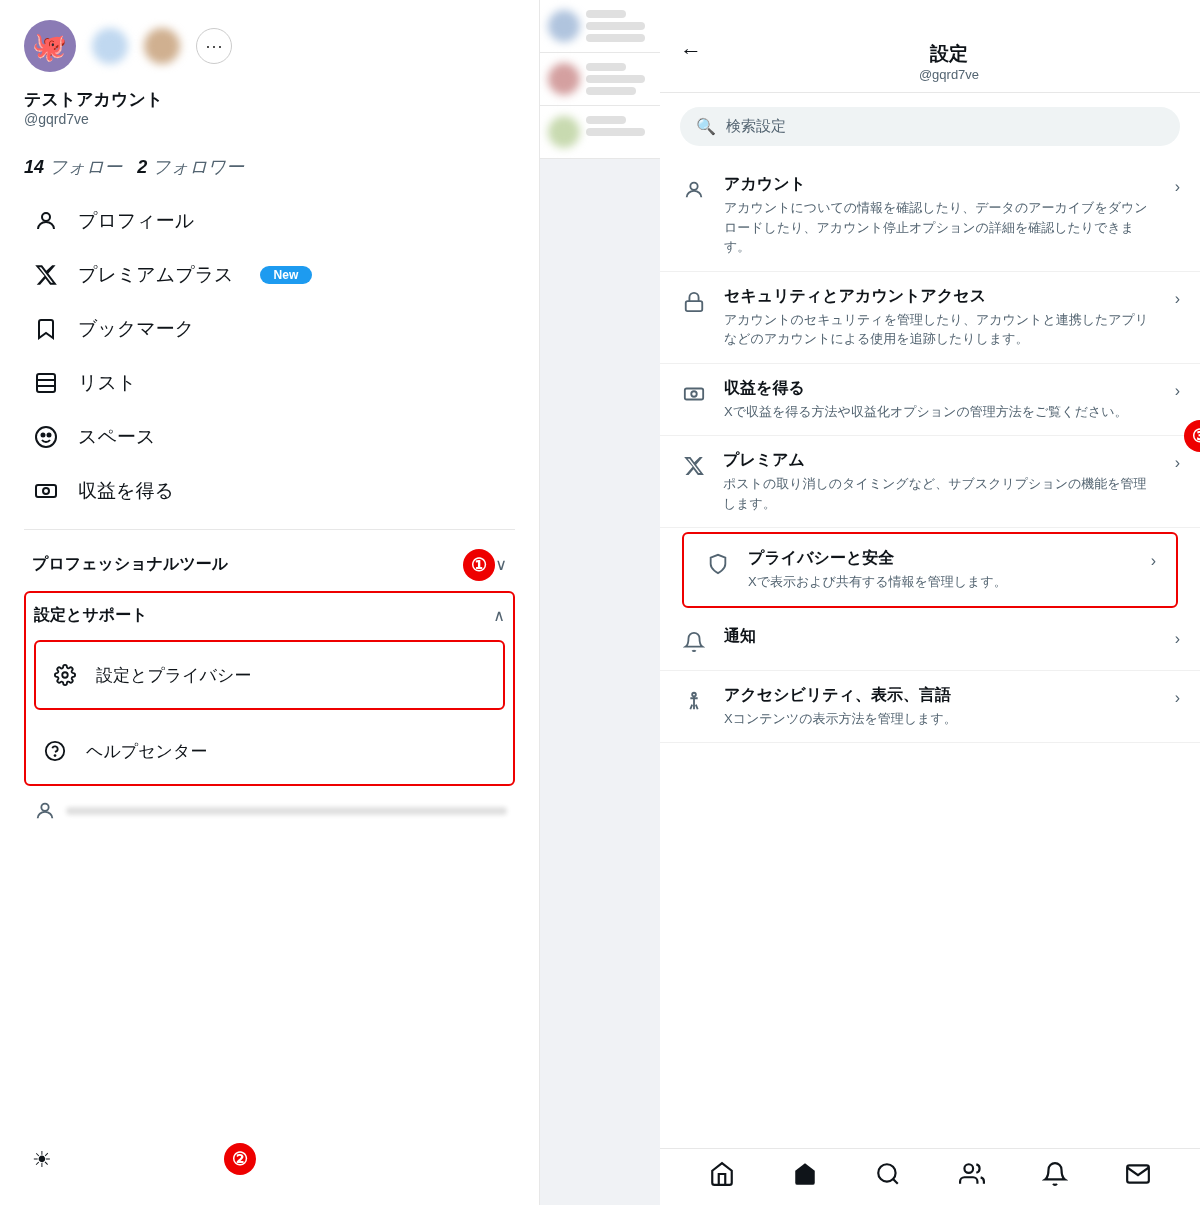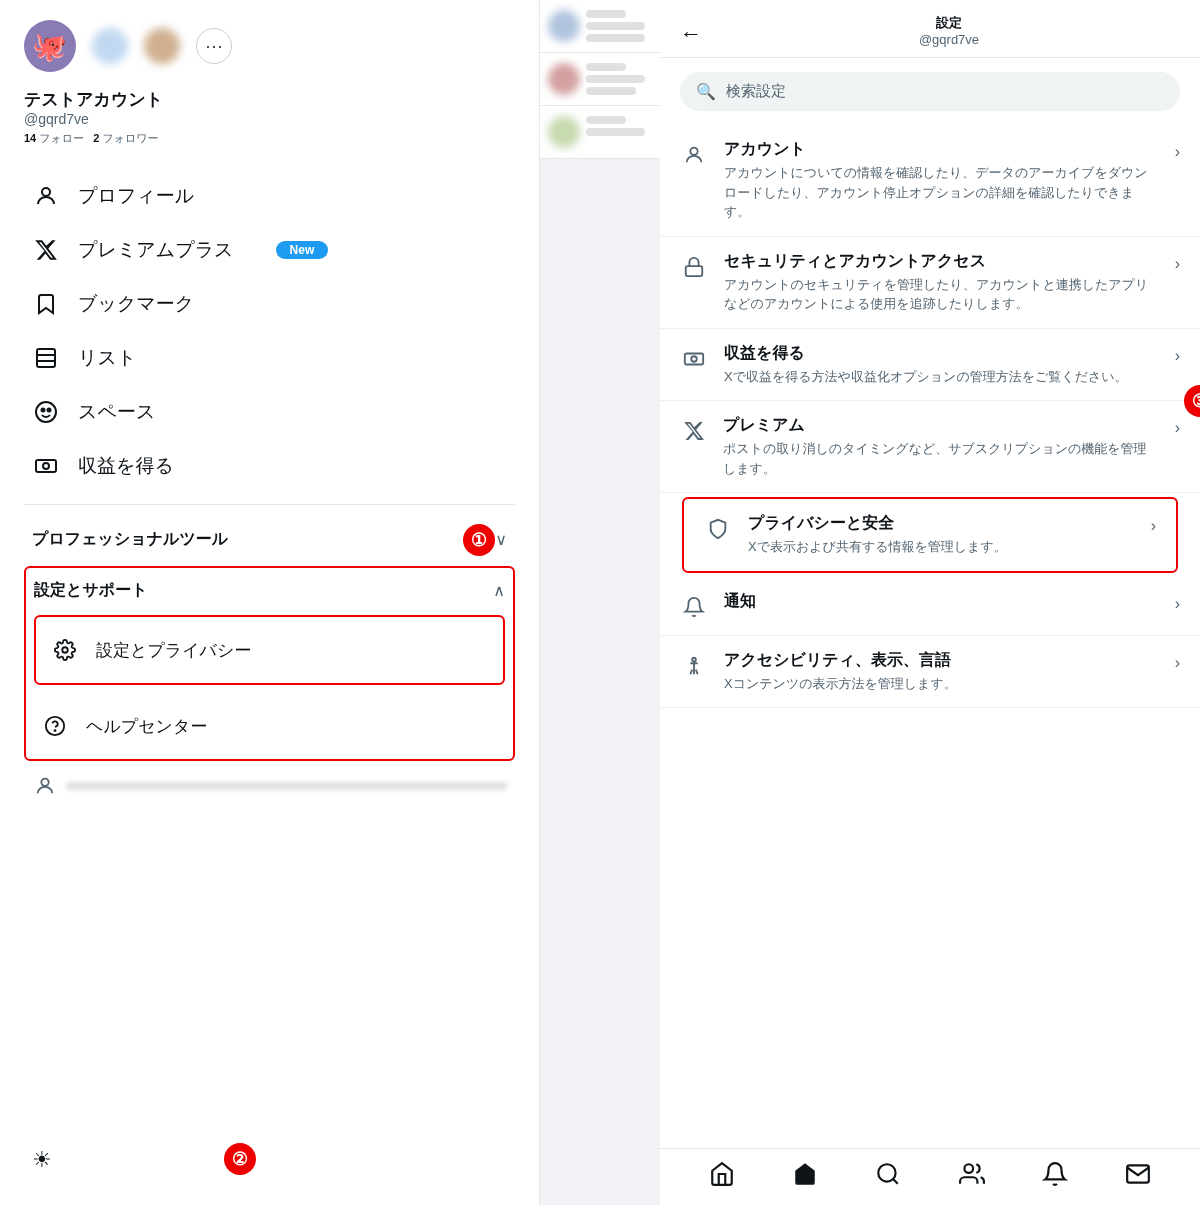--- a/index.html
+++ b/index.html
@@ -73,35 +73,36 @@
       background: #fff;
       display: flex;
       align-items: center;
       justify-content: center;
       cursor: pointer;
       font-size: 18px;
       color: #333;
     }
 
     .user-info {
-      margin-bottom: 4px;
+      margin-bottom: 28px;
     }
     .user-name {
       font-size: 17px;
       font-weight: 700;
       color: #0f1419;
     }
     .user-handle {
       font-size: 14px;
       color: #536471;
     }
     .user-stats {
-      font-size: 11px;
-      color: #536471;
-      margin-bottom: 24px;
+      font-size: 18px;
+      color: #536471;
+      margin-bottom: 16px;
+      font-style: italic;
     }
     .user-stats span {
       color: #0f1419;
       font-weight: 600;
     }
 
     .nav-items {
       display: flex;
       flex-direction: column;
       gap: 2px;
@@ -131,21 +132,21 @@
       font-weight: 500;
       color: #0f1419;
     }
     .new-badge {
       background: #1d9bf0;
       color: #fff;
       font-size: 12px;
       font-weight: 700;
       padding: 2px 14px;
       border-radius: 12px;
-      margin-left: 24px;
+      margin-left: 8px;
     }
 
     .divider {
       height: 1px;
       background: #e7e7e7;
       margin: 12px 0;
     }
 
     .section-header {
       display: flex;
@@ -283,23 +284,24 @@
     .back-btn {
       font-size: 22px;
       cursor: pointer;
       color: #0f1419;
     }
     .right-header-title-block {
       display: flex;
       flex-direction: column;
     }
     .right-title {
-      font-size: 13px;
+      font-size: 19px;
       font-weight: 700;
       color: #0f1419;
+      margin-top: 27px;
     }
     .right-handle {
       font-size: 13px;
       color: #536471;
       text-align: center;
     }
 
     .search-bar {
       margin: 14px 20px;
       display: flex;

